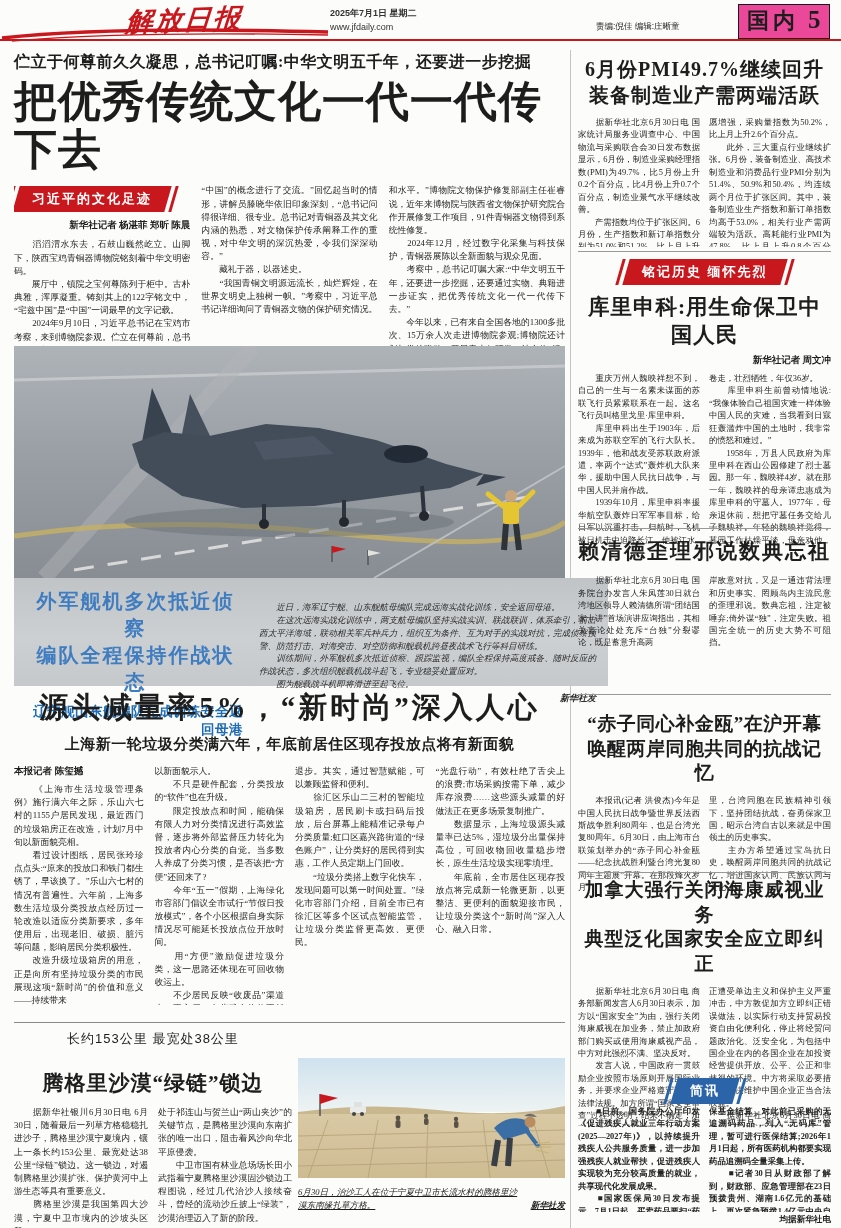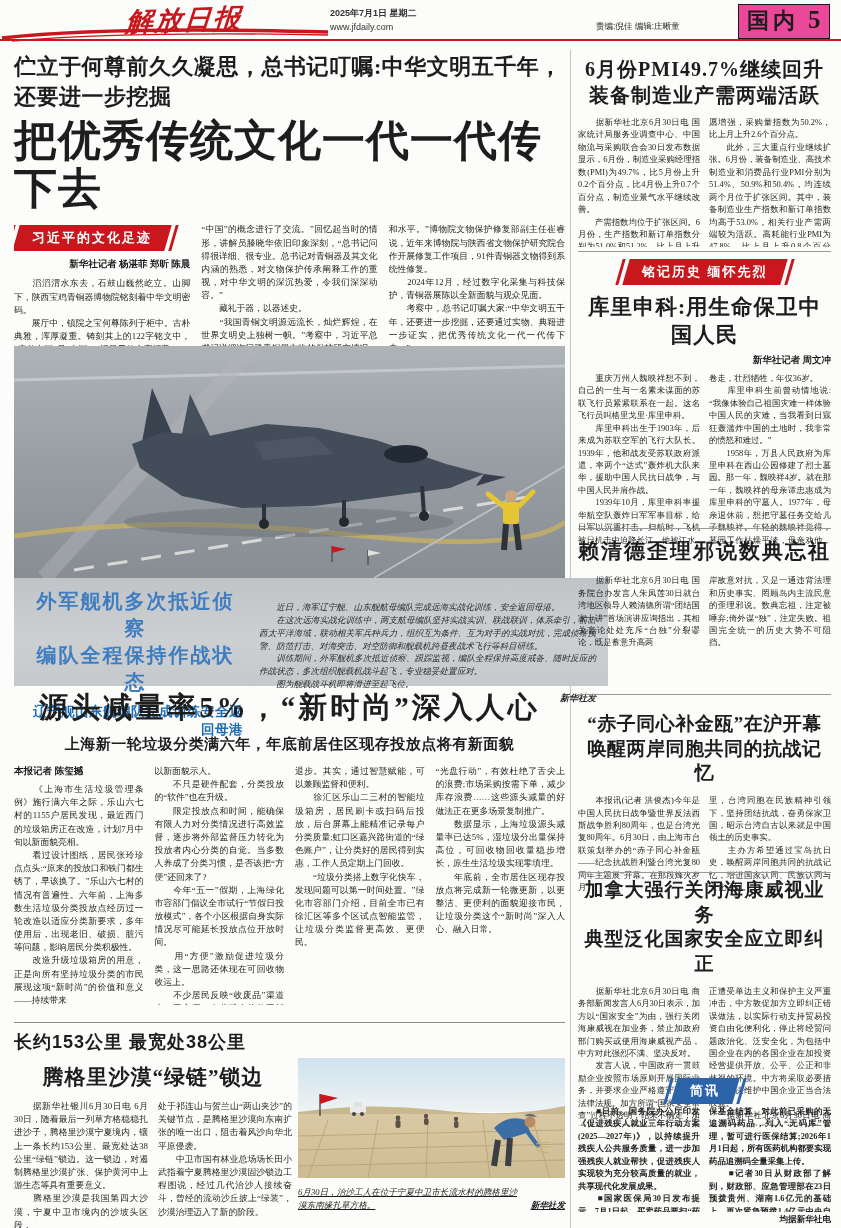--- a/index.html
+++ b/index.html
@@ -33,21 +33,21 @@
              color:#fff;transform:skewX(-16deg);}
   .flagbadge::before,.flagbadge::after{content:"";position:absolute;top:0;bottom:0;width:3px;background:inherit;}
   .flagbadge::before{left:-7px;}
   .flagbadge::after{right:-7px;}
   .flagbadge .fb{display:inline-block;transform:skewX(16deg);font-weight:bold;font-size:13px;
                  letter-spacing:2px;font-family:"Liberation Sans","DejaVu Sans",sans-serif;}
   .flagbadge.blue{background:#2b64a8;}
 
   
   .lead{left:14px;top:52px;width:551px;}
-  .lead .kicker{font-size:22px;font-weight:bold;letter-spacing:.5px;font-family:Liberation Serif, serif;}
+  .lead .kicker{font-size:16px;font-weight:bold;letter-spacing:.5px;font-family:Liberation Serif, serif;}
   .lead .headline{font-size:43px;font-weight:900;letter-spacing:1px;line-height:1.12;margin-top:4px;}
   .lead .cols{margin-top:11px;height:202px;}
   .lead .badge-wrap{margin:2px 0 7px 2px;}
 
   
   .carrier{left:14px;top:346px;width:594px;}
   .carrier svg{display:block;}
   .cap-band{height:108px;background:linear-gradient(180deg,#c0c4c7,#cdd0d2 55%,#c6c9cc);
             display:flex;padding:10px 12px 8px 14px;gap:16px;}
   .cap-left{width:215px;flex:none;}
@@ -60,22 +60,22 @@
   
   .waste{left:14px;top:688px;width:551px;}
   .waste .headline{text-align:center;font-size:29px;font-weight:bold;letter-spacing:3px;}
   .waste .subhead{text-align:center;font-size:15px;font-weight:bold;margin-top:7px;letter-spacing:.5px;}
   .waste .cols{margin-top:11px;height:240px;}
   .waste .byline{text-align:left;margin:0 0 5px;}
 
   
   .hrule-left{left:14px;top:1022px;width:551px;}
   .desert{left:14px;top:1030px;width:278px;}
-  .desert .kicker{text-align:left;font-size:18px;font-weight:bold;letter-spacing:1px;}
-  .desert .headline{text-align:center;font-size:21px;font-weight:bold;margin-top:9px;letter-spacing:1px;}
+  .desert .kicker{text-align:center;font-size:13px;font-weight:normal;letter-spacing:1px;}
+  .desert .headline{text-align:center;font-size:21px;font-weight:bold;margin-top:21px;letter-spacing:1px;}
   .desert .cols{margin-top:9px;height:138px;gap:10px;}
 
   .desert-photo{left:298px;top:1058px;width:267px;}
   .desert-photo .cap{margin-top:4px;font-style:italic;font-size:8.6px;line-height:1.5;
                      display:flex;justify-content:space-between;align-items:flex-end;gap:8px;text-decoration:underline;}
   .desert-photo .cap .credit{font-weight:bold;white-space:nowrap;}
 
   
   .vrule{left:570px;top:50px;width:1px;height:1178px;background:#c3c3c0;}
   .rail{left:578px;width:253px;}

